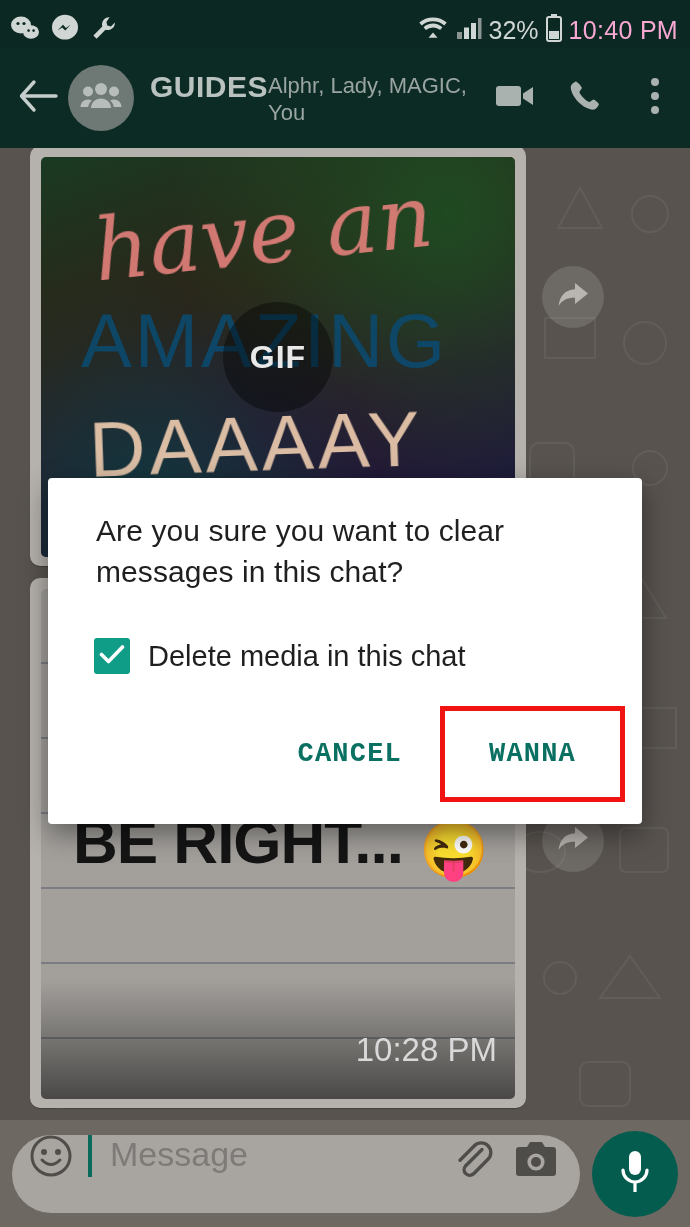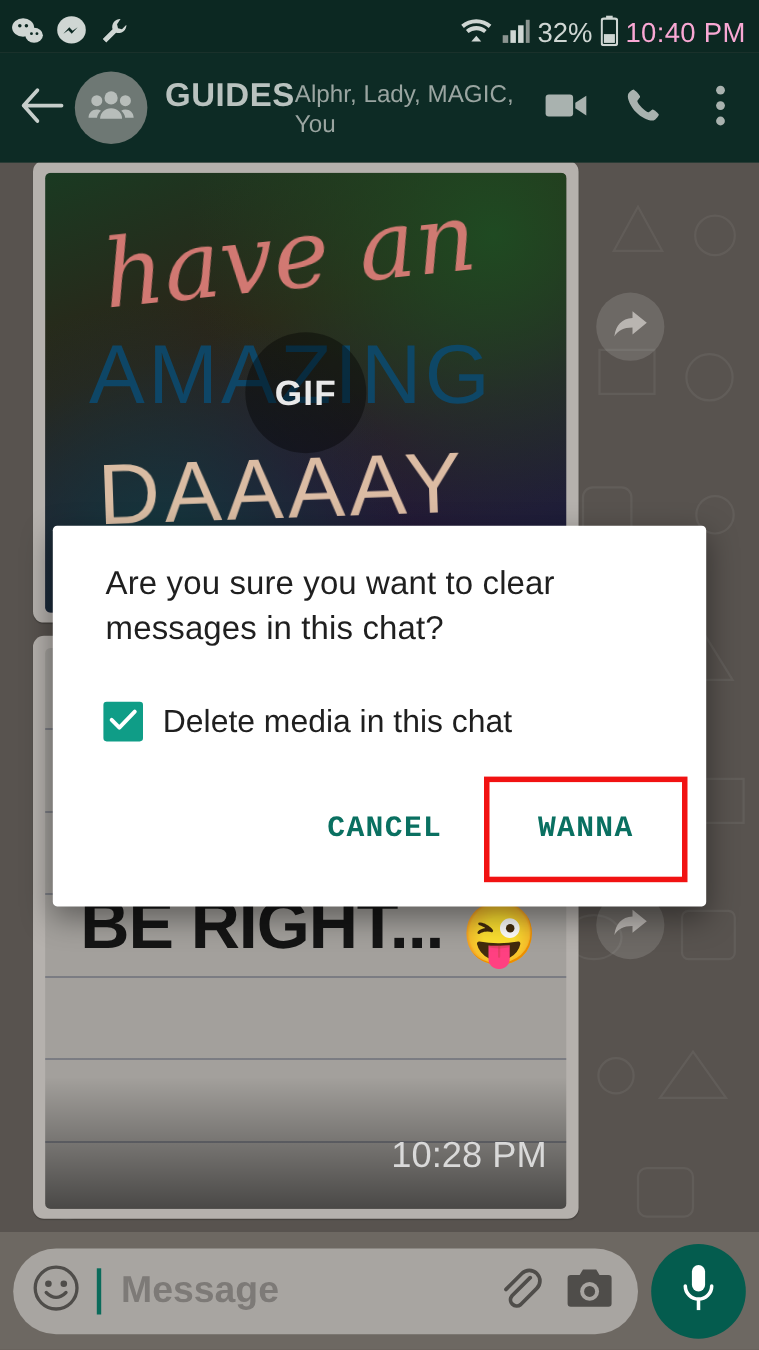--- a/index.html
+++ b/index.html
@@ -122,21 +122,21 @@
 
   
   .inputbar{
     position:absolute; bottom:0; left:0; width:690px; height:107px;
     background:#6d6862;
     display:flex; align-items:center; padding:0 12px;
   }
   .input-pill{
     flex:1; height:78px; border-radius:39px;
     background:#a8a5a1;
-    display:flex; align-items:center; padding:0 18px 0 16px; gap:12px;font-weight:bold;
+    display:flex; align-items:flex-start; padding:0 18px 0 16px; gap:12px;
   }
   .emoji-btn{ width:46px; height:46px; display:flex; align-items:center; justify-content:center; }
   .caret{ width:4px; height:42px; background:#0a6b5b; margin-left:2px; }
   .msg-placeholder{ flex:1; color:#7d7a77; font-size:34px; margin-left:6px; }
   .pill-icon{ width:52px; height:52px; display:flex; align-items:center; justify-content:center; }
   .mic-btn{
     width:86px; height:86px; border-radius:50%;
     background:#045c4e; margin-left:12px;
     display:flex; align-items:center; justify-content:center;
   }

